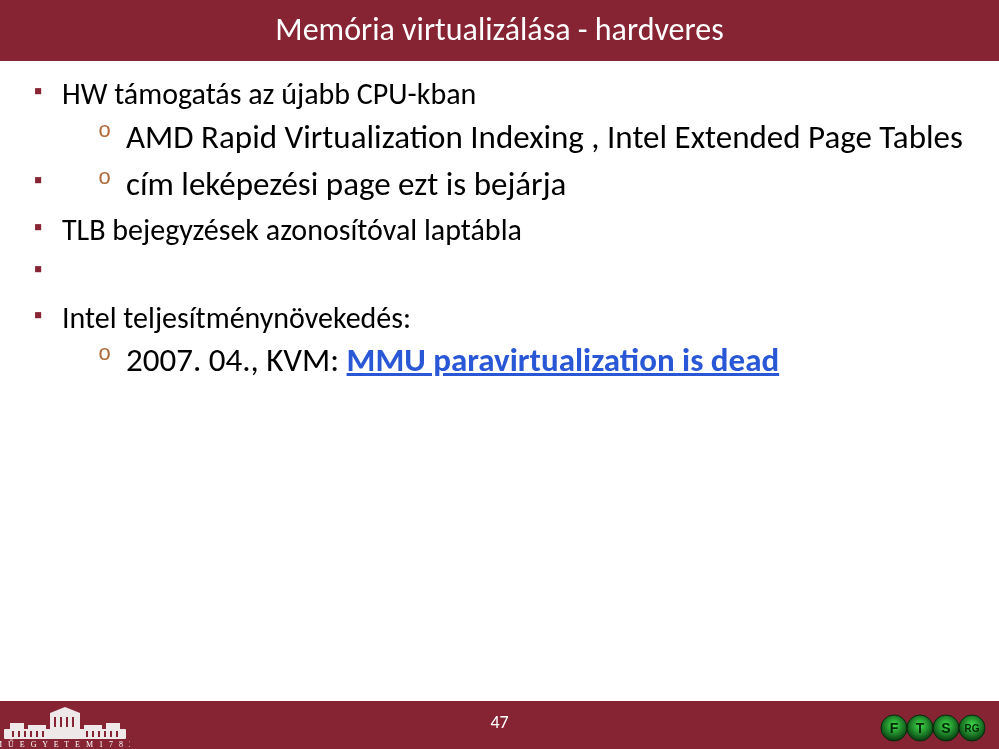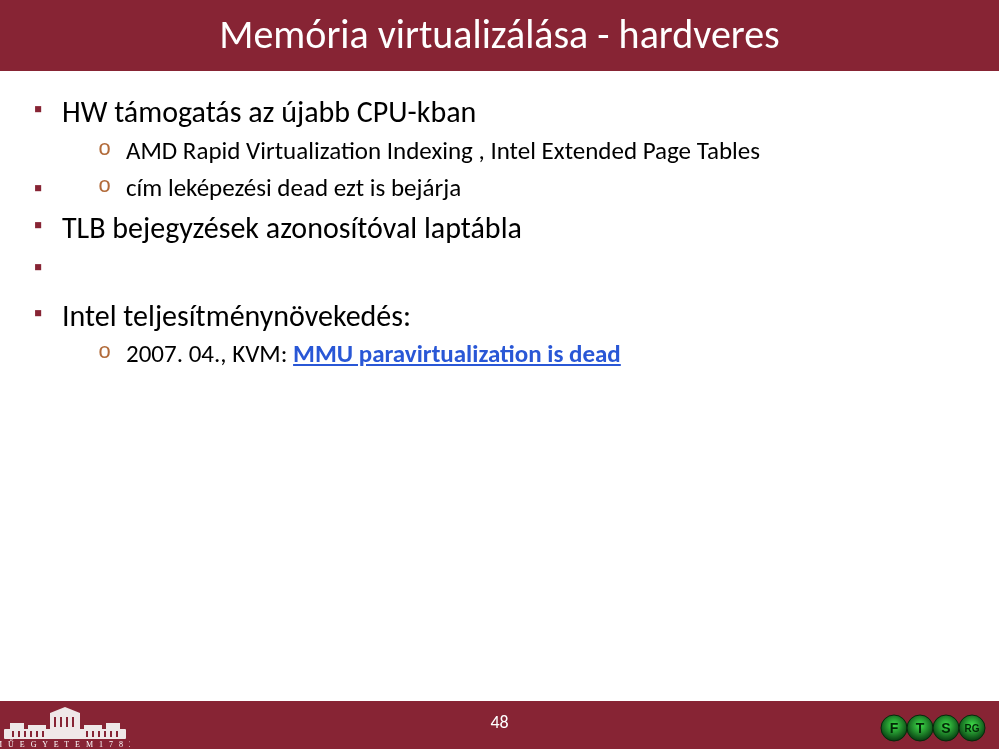--- a/index.html
+++ b/index.html
@@ -17,26 +17,26 @@
     display: flex;
     flex-direction: column;
     position: relative;
     box-sizing: border-box;
   }
   .title-band {
     background: #872434;
     color: #ffffff;
     text-align: center;
     padding: 10px 0 12px;
-    font-size: 40px;
+    font-size: 32px;
     font-weight: 400;
   }
   .content {
     flex: 1 1 auto;
-    padding: 16px 28px 0 28px;
+    padding: 8px 28px 0 28px;
     color: #000;
     font-size: 30px;
     line-height: 1.25;
   }
   ul.level1 {
     list-style: none;
     margin: 0;
     padding: 0;
   }
   ul.level1 > li {
@@ -49,21 +49,21 @@
     position: absolute;
     left: 6px;
     top: 0.05em;
     color: #872434;
     font-size: 24px;
   }
   ul.level2 {
     list-style: none;
     margin: 2px 0 6px;
     padding: 0 0 0 36px;
-    font-size: 25px;
+    font-size: 33px;
   }
   ul.level2 > li {
     position: relative;
     padding-left: 28px;
     margin: 4px 0;
   }
   ul.level2 > li::before {
     content: "o";
     position: absolute;
     left: 0;
@@ -146,21 +146,21 @@
         <ul class="level2">
           <li>
             <span>AMD Rapid Virtualization Indexing , Intel Extended Page Tables</span>
           </li>
         </ul>
       </li>
 
       <li>
         <ul class="level2">
           <li>
-            <span>cím leképezési dead ezt is bejárja</span>
+            <span>cím leképezési page ezt is bejárja</span>
           </li>
         </ul>
       </li>
 
       <li>
         <span>TLB bejegyzések azonosítóval laptábla</span>
       </li>
 
       <li class="spacer" style="padding:0;margin:0;height:40px"></li>
 
@@ -202,21 +202,21 @@
           <rect x="92" y="26" width="2" height="6" fill="#872434"></rect>
           <rect x="98" y="26" width="2" height="6" fill="#872434"></rect>
           <rect x="104" y="26" width="2" height="6" fill="#872434"></rect>
           <rect x="110" y="26" width="2" height="6" fill="#872434"></rect>
           <rect x="116" y="26" width="2" height="6" fill="#872434"></rect>
         </g>
         <text x="65" y="42" text-anchor="middle" class="logo-text">M Ű E G Y E T E M   1 7 8 2</text>
       </svg>
     </div>
 
-    <span class="pagenum">48</span>
+    <span class="pagenum">47</span>
 
     <div class="footer-right">
       <span class="pill">
         <svg width="30" height="30" viewBox="0 0 30 30">
           <defs>
             <radialGradient id="g1" cx="50%" cy="40%" r="60%">
               <stop offset="0%" stop-color="#3fe04a"></stop>
               <stop offset="100%" stop-color="#063b10"></stop>
             </radialGradient>
           </defs>

